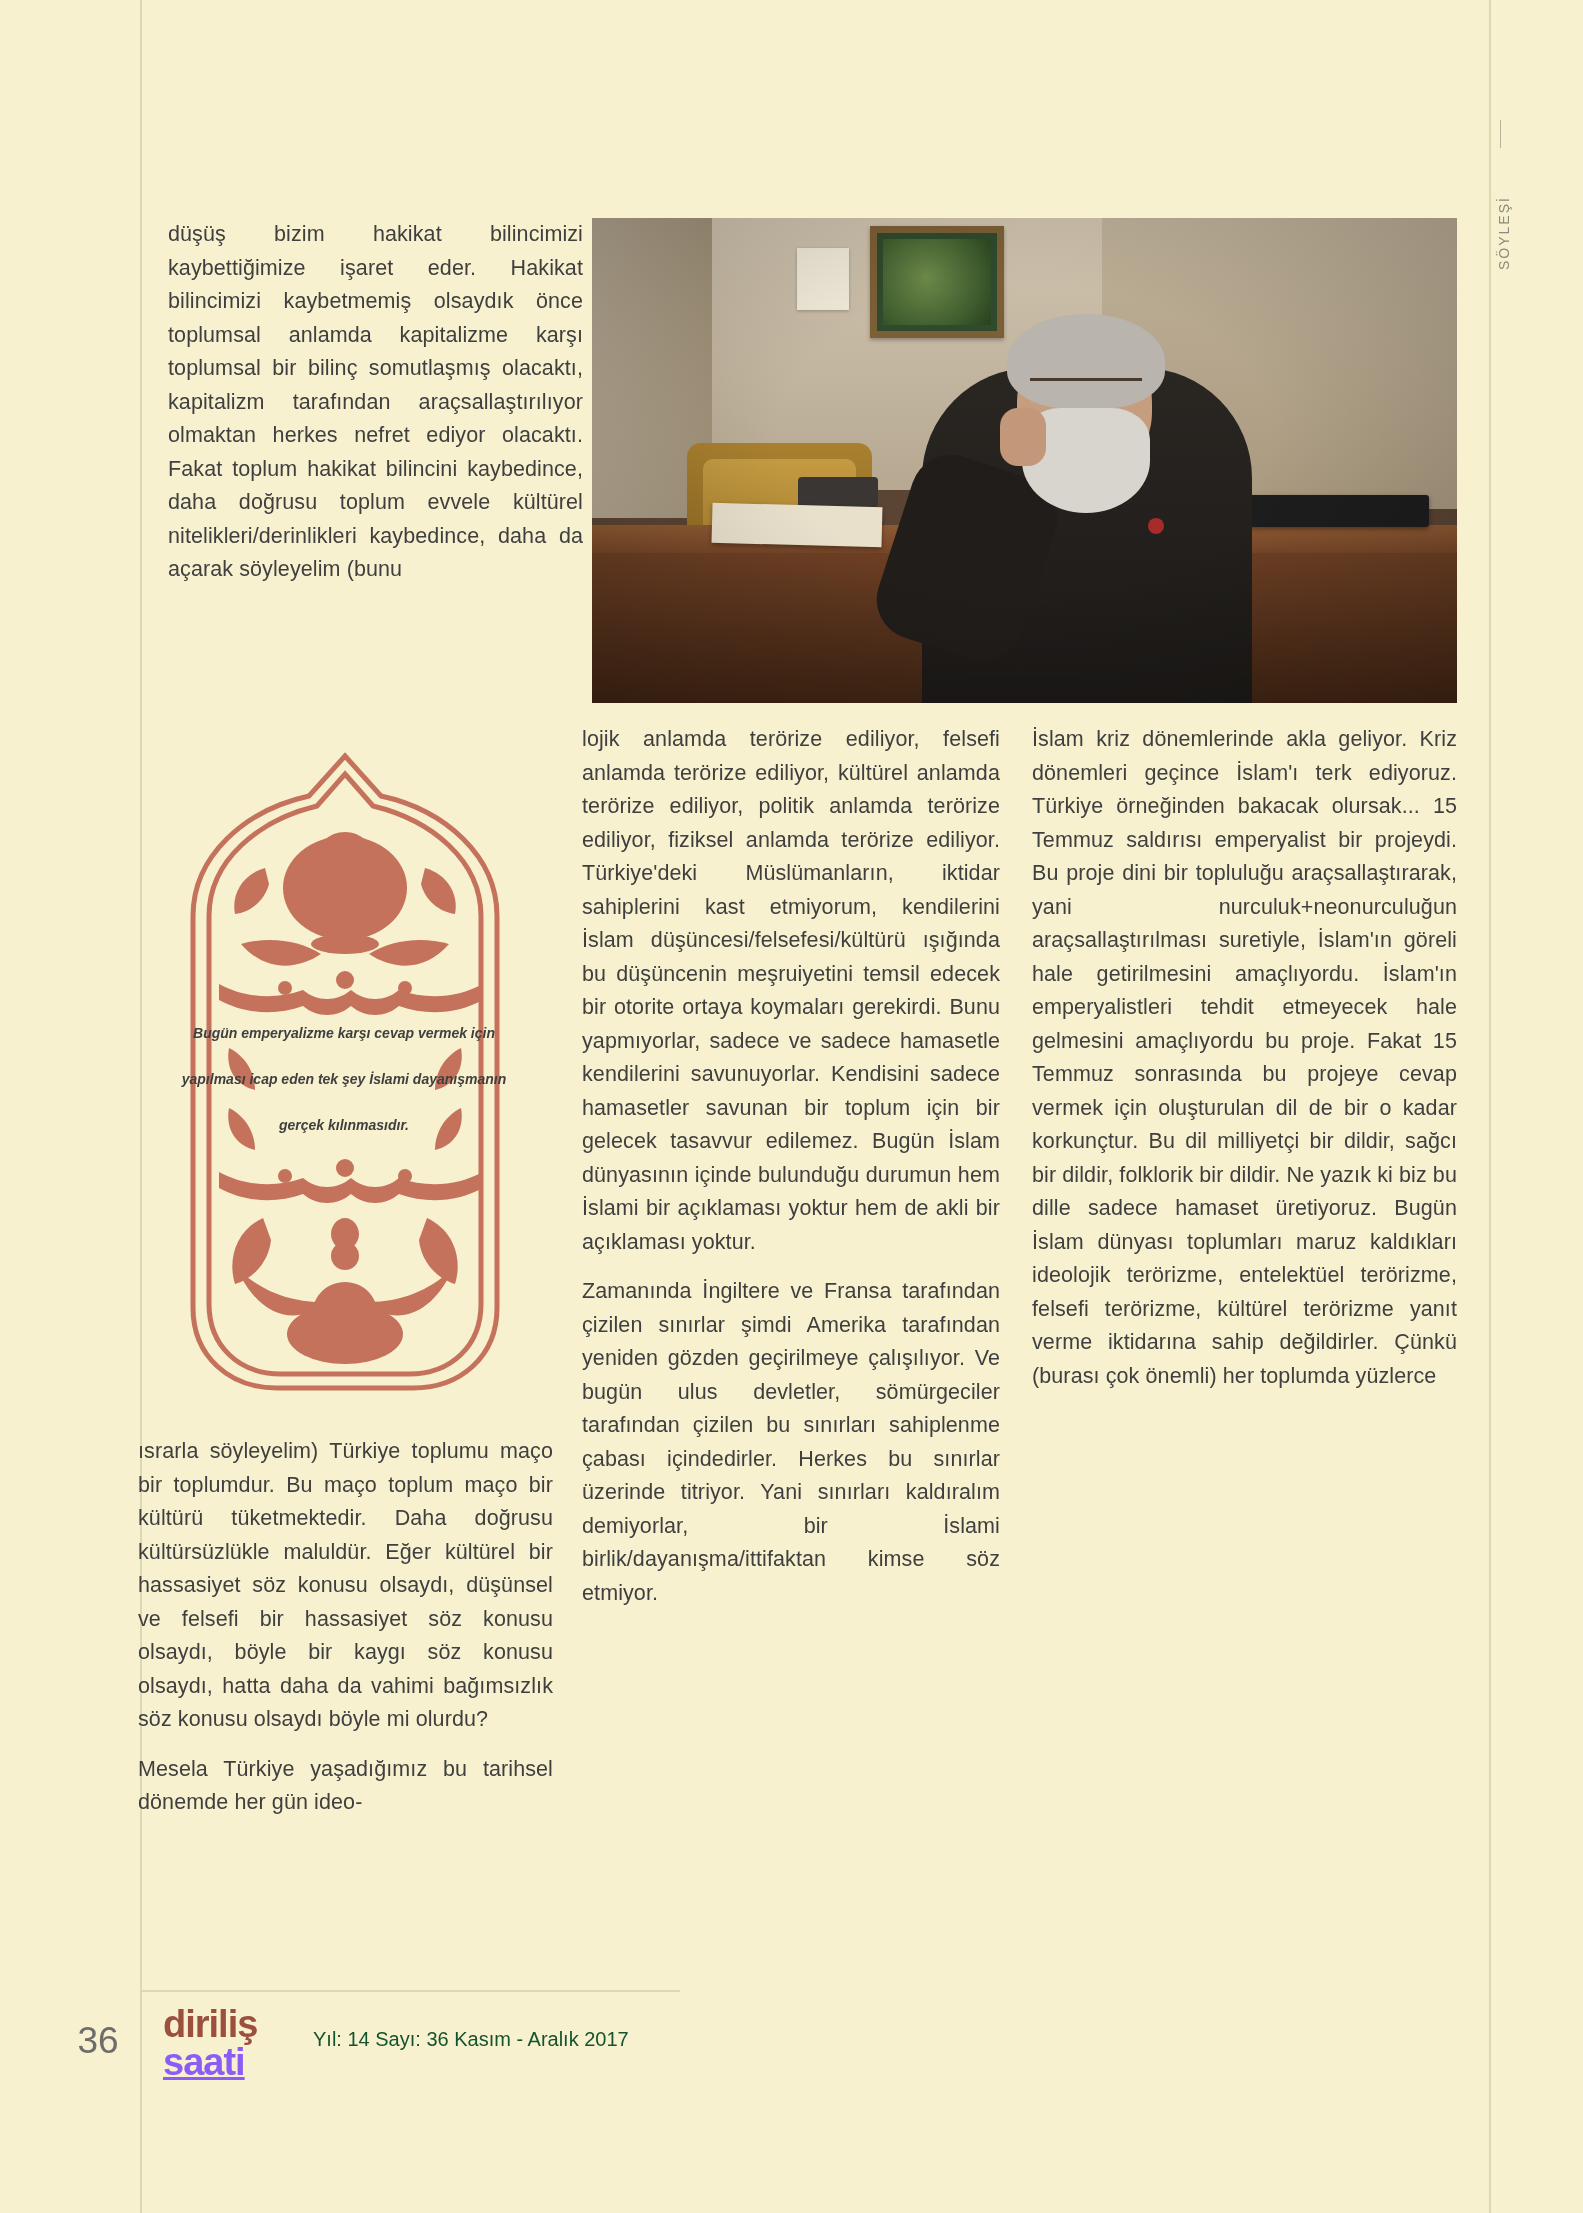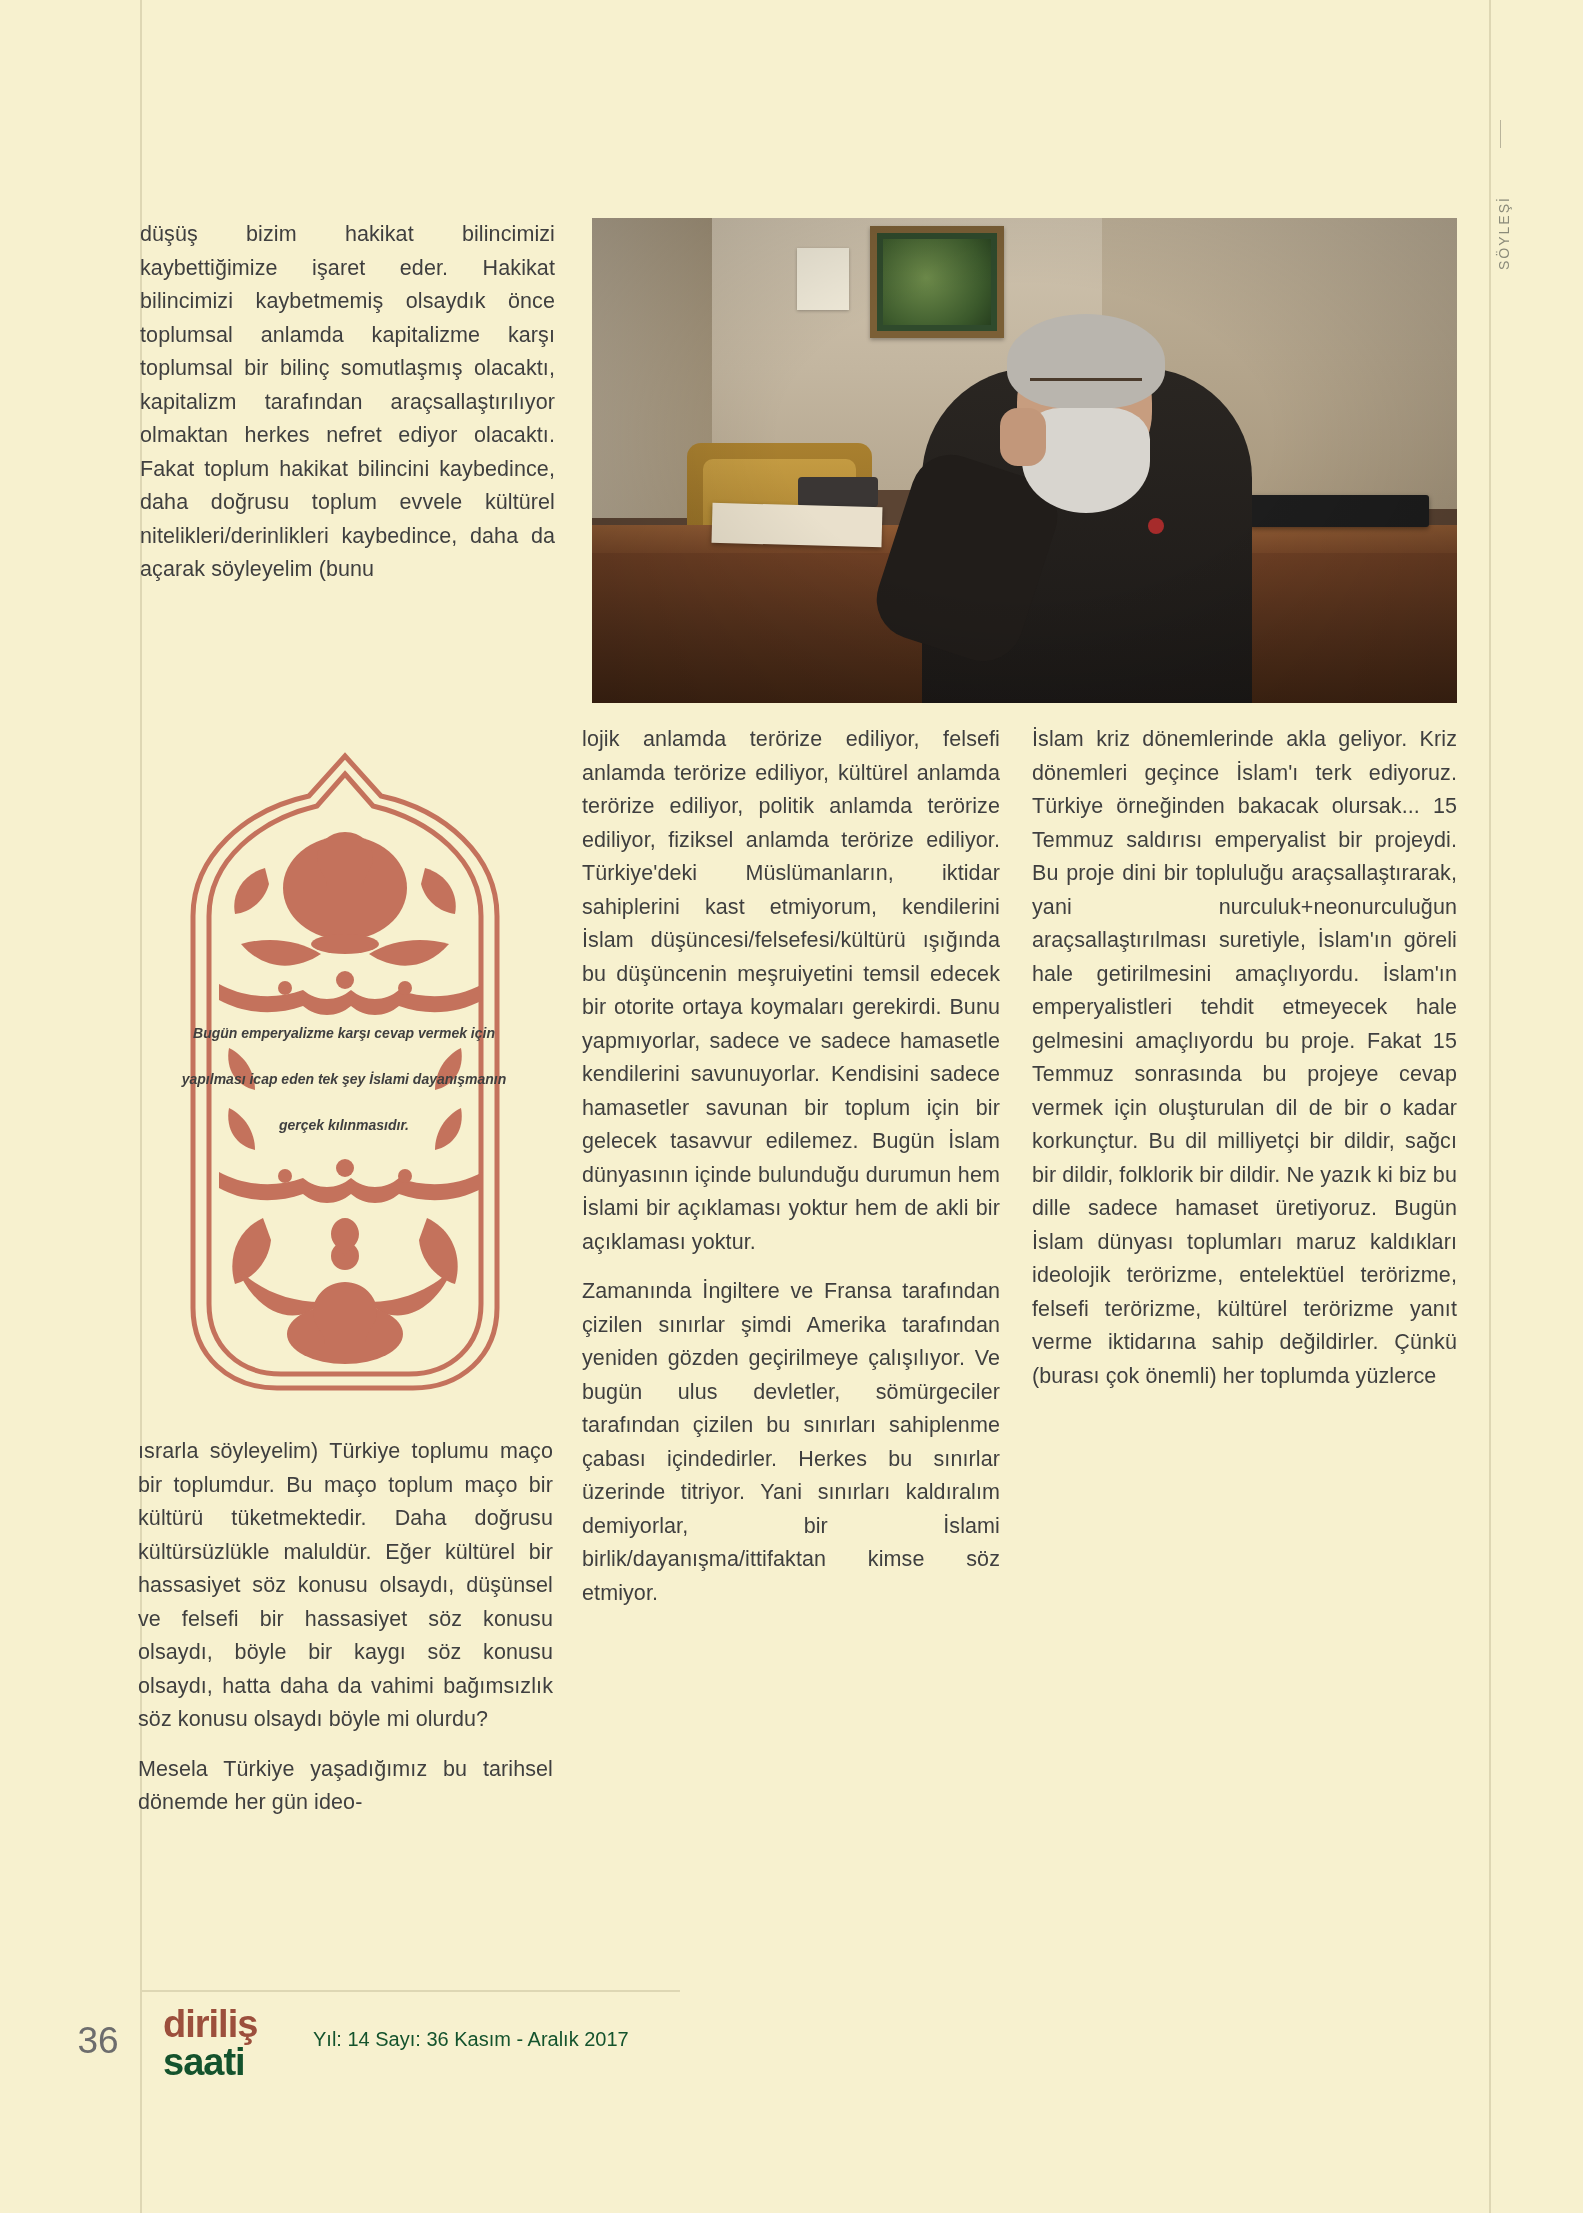--- a/index.html
+++ b/index.html
@@ -68,20 +68,21 @@
   .col p {
     margin: 0 0 16px 0;
     text-align: justify;
     text-justify: inter-word;
   }
 
   #col1-top {
     left: 140px;
     top: 218px;
     width: 415px;
+    padding-left: 28px;
   }
   #col1-bottom {
     left: 138px;
     top: 1435px;
     width: 415px;
   }
   #col2 {
     left: 582px;
     top: 723px;
     width: 418px;
@@ -260,21 +261,21 @@
     position: absolute;
     left: 163px;
     top: 2005px;
     font-family: "Liberation Sans", sans-serif;
     font-weight: bold;
     font-size: 38px;
     line-height: 38px;
     color: #9c4f3c;
     letter-spacing: -1px;
   }
-  .logo .l2 { color: #14532d; }
+  .logo .l2 { color: #8b5cf6; text-decoration: underline; }
   .footer-meta {
     position: absolute;
     left: 313px;
     top: 2028px;
     font-size: 20px;
     color: #14532d;
     font-family: "Liberation Sans", sans-serif;
   }
 </style>
 </head>

